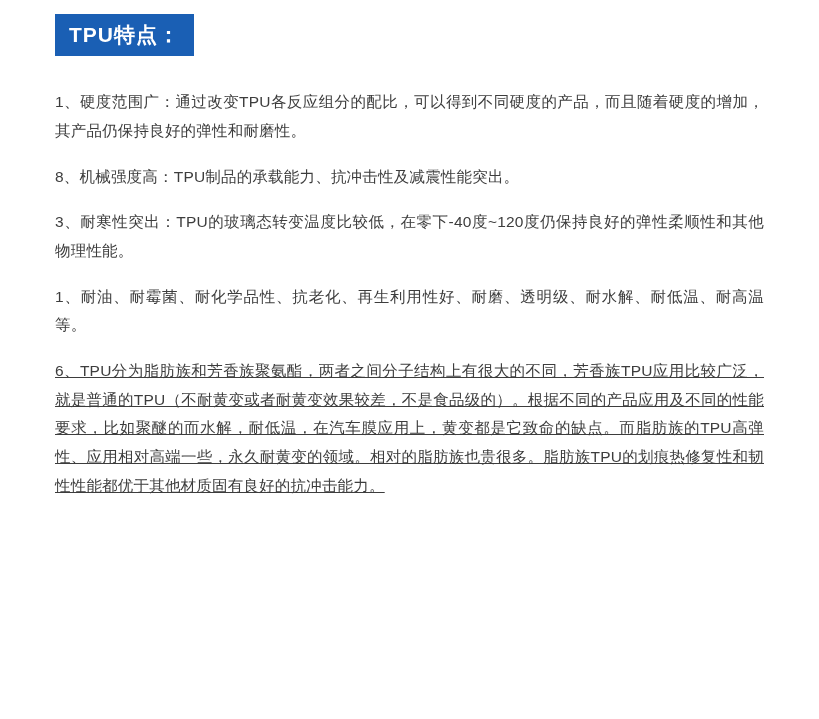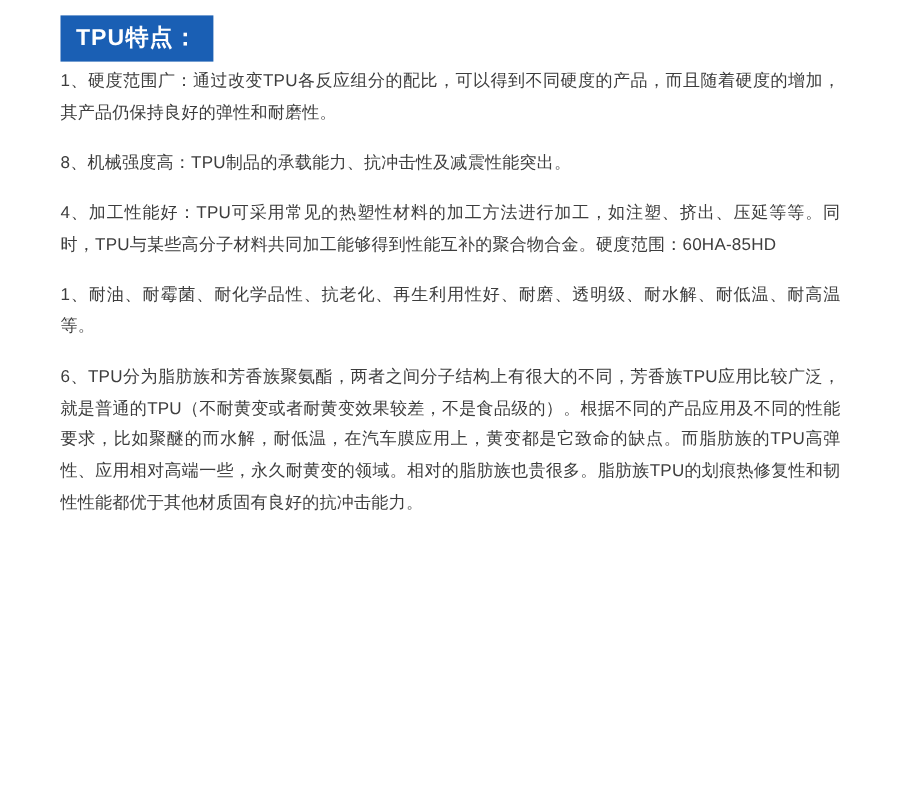--- a/index.html
+++ b/index.html
@@ -26,42 +26,43 @@
     margin-top: 14px;
     background: #1a5fb4;
     color: #ffffff;
     font-size: 21px;
     font-weight: bold;
     letter-spacing: 1px;
     padding: 8px 14px 9px 14px;
     line-height: 1.2;
   }
   .content {
-    margin-top: 4px;
+    margin-top: 32px;
   }
   .para {
     font-size: 15.5px;
     line-height: 1.85;
     color: #3d3d3d;
     margin: 0 0 17px 0;
     text-align: justify;
     letter-spacing: 0.2px;
   }
   .para:last-child {
     margin-bottom: 0;
+    text-decoration: underline;
   }
 </style>
 </head>
 <body>
 
 <div class="page">
 
   <div class="title-banner">TPU特点：</div>
 
   <div class="content">
     <p class="para">1、硬度范围广：通过改变TPU各反应组分的配比，可以得到不同硬度的产品，而且随着硬度的增加，其产品仍保持良好的弹性和耐磨性。</p>
     <p class="para">8、机械强度高：TPU制品的承载能力、抗冲击性及减震性能突出。</p>
-    <p class="para">4、加工性能好：TPU可采用常见的热塑性材料的加工方法进行加工，如注塑、挤出、压延等等。同时，TPU与某些高分子材料共同加工能够得到性能互补的聚合物合金。硬度范围：60HA-85HD</p>
+    <p class="para">3、耐寒性突出：TPU的玻璃态转变温度比较低，在零下-40度~120度仍保持良好的弹性柔顺性和其他物理性能。</p>
     <p class="para">1、耐油、耐霉菌、耐化学品性、抗老化、再生利用性好、耐磨、透明级、耐水解、耐低温、耐高温等。</p>
     <p class="para">6、TPU分为脂肪族和芳香族聚氨酯，两者之间分子结构上有很大的不同，芳香族TPU应用比较广泛，就是普通的TPU（不耐黄变或者耐黄变效果较差，不是食品级的）。根据不同的产品应用及不同的性能要求，比如聚醚的而水解，耐低温，在汽车膜应用上，黄变都是它致命的缺点。而脂肪族的TPU高弹性、应用相对高端一些，永久耐黄变的领域。相对的脂肪族也贵很多。脂肪族TPU的划痕热修复性和韧性性能都优于其他材质固有良好的抗冲击能力。</p>
   </div>
 
 </div>
 
 </body></html>

